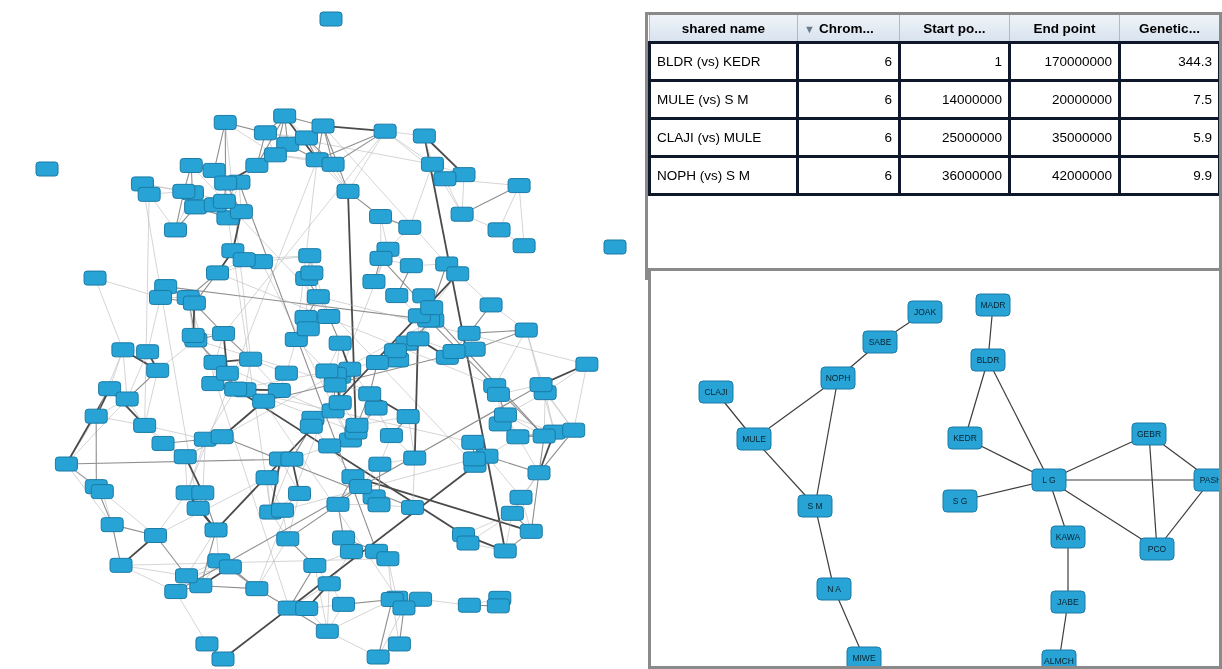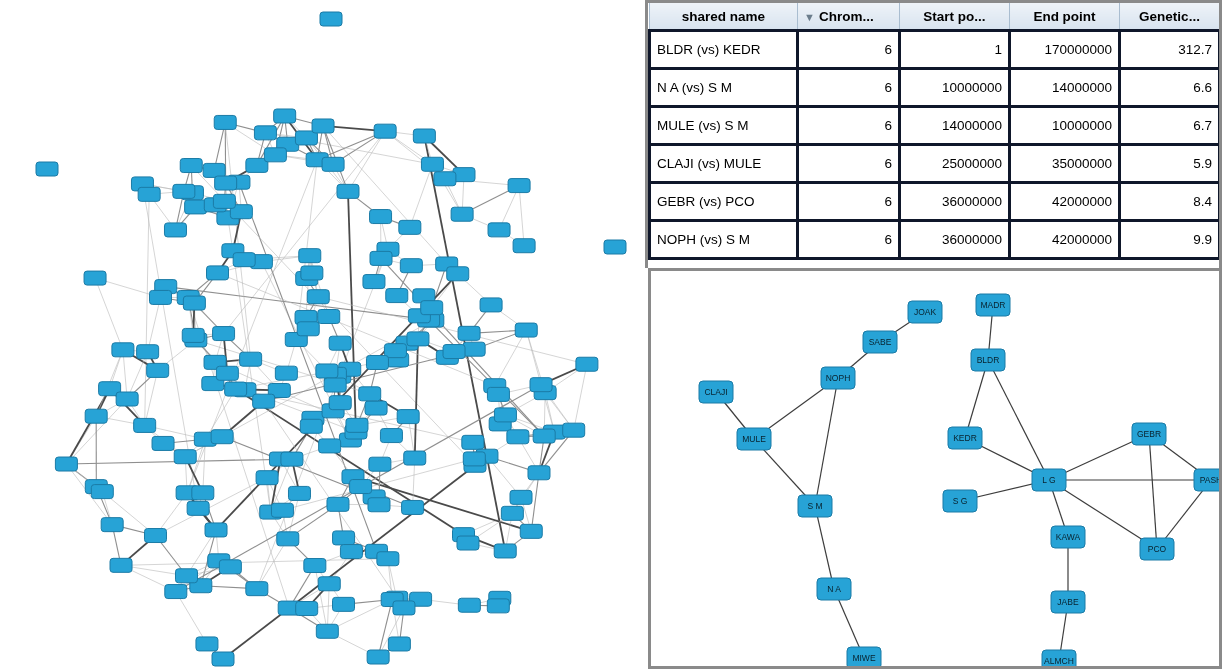--- a/index.html
+++ b/index.html
@@ -24,21 +24,21 @@
     height: 669px;
     background: #ffffff;
     overflow: hidden;
   }
   #big-network svg { display: block; }
 
   
   #table-panel {
     position: absolute;
     left: 645px;
-    top: 0;
+    top: 12px;
     width: 577px;
     height: 268px;
     background: #ffffff;
     border-left: 3px solid #8a8a8a;
     border-top: 3px solid #8a8a8a;
     border-right: 3px solid #8a8a8a;
     box-sizing: border-box;
     overflow: hidden;
   }
   table.cy-table {
@@ -846,49 +846,35 @@
         <th><span>End point</span></th>
         <th><span>Genetic...</span></th>
       </tr>
     </thead>
     <tbody id="table-body">
         <tr>
           <td class="c-name">BLDR (vs) KEDR</td>
           <td class="c-num">6</td>
           <td class="c-num">1</td>
           <td class="c-num">170000000</td>
-          <td class="c-num">312.7</td>
-        </tr>
-        <tr>
-          <td class="c-name">N A (vs) S M</td>
-          <td class="c-num">6</td>
-          <td class="c-num">10000000</td>
-          <td class="c-num">14000000</td>
-          <td class="c-num">6.6</td>
+          <td class="c-num">344.3</td>
         </tr>
         <tr>
           <td class="c-name">MULE (vs) S M</td>
           <td class="c-num">6</td>
           <td class="c-num">14000000</td>
-          <td class="c-num">10000000</td>
-          <td class="c-num">6.7</td>
+          <td class="c-num">20000000</td>
+          <td class="c-num">7.5</td>
         </tr>
         <tr>
           <td class="c-name">CLAJI (vs) MULE</td>
           <td class="c-num">6</td>
           <td class="c-num">25000000</td>
           <td class="c-num">35000000</td>
           <td class="c-num">5.9</td>
-        </tr>
-        <tr>
-          <td class="c-name">GEBR (vs) PCO</td>
-          <td class="c-num">6</td>
-          <td class="c-num">36000000</td>
-          <td class="c-num">42000000</td>
-          <td class="c-num">8.4</td>
         </tr>
         <tr>
           <td class="c-name">NOPH (vs) S M</td>
           <td class="c-num">6</td>
           <td class="c-num">36000000</td>
           <td class="c-num">42000000</td>
           <td class="c-num">9.9</td>
         </tr>
       </tbody>
   </table>

